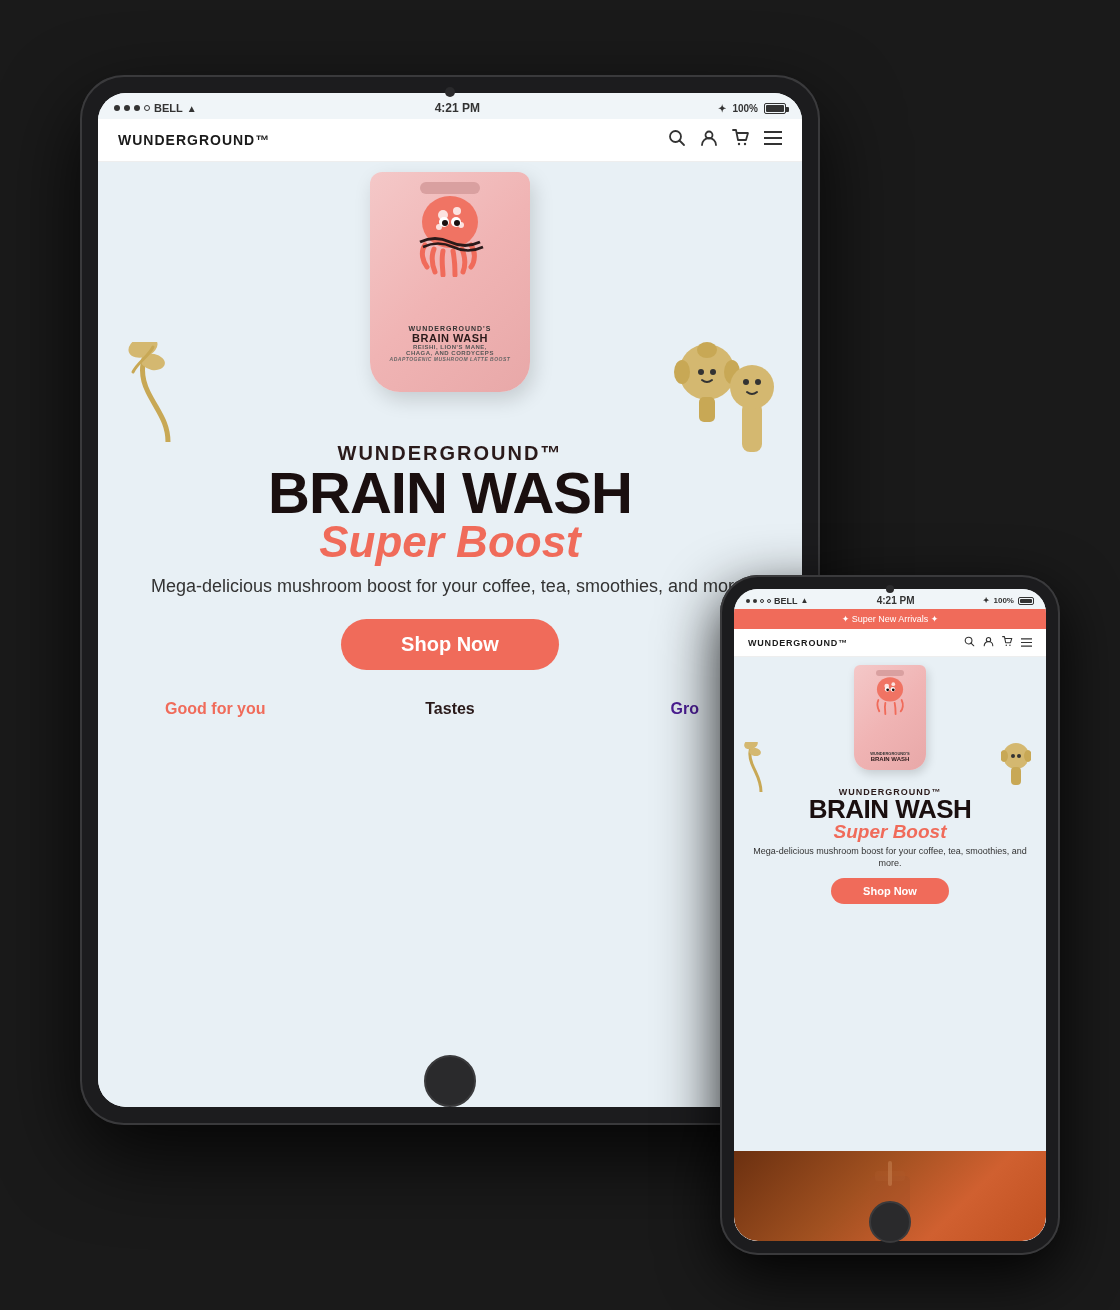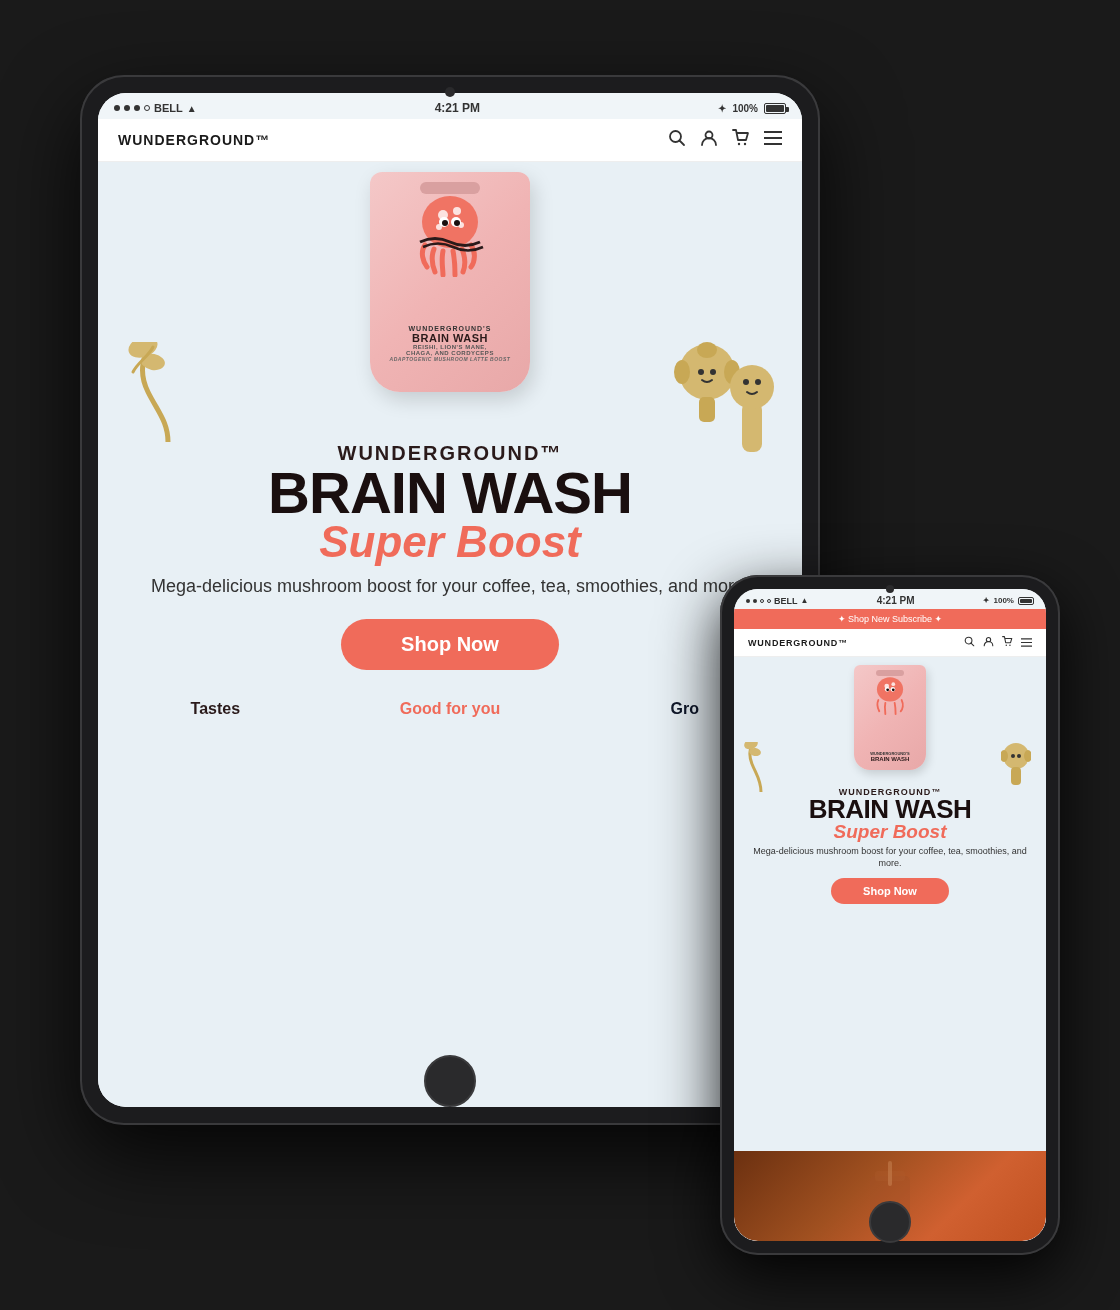--- a/index.html
+++ b/index.html
@@ -304,21 +304,21 @@
     .feature-item {
       flex: 1;
       text-align: center;
       padding: 10px 5px;
       font-size: 16px;
       font-weight: 800;
     }
 
     .feature-item.tastes { color: #2a1a1a; }
     .feature-item.good { color: #f06b5a; }
-    .feature-item.gra { color: #0f172a; }
+    .feature-item.gra { color: #4c1d95; }
 
     
     .phone {
       position: absolute;
       right: 0px;
       bottom: 0px;
       width: 340px;
       height: 680px;
       background: #1c1c1e;
       border-radius: 38px;
@@ -684,22 +684,22 @@
 
         <div class="hero-text-area">
           <div class="hero-brand">WUNDERGROUND™</div>
           <div class="hero-title">BRAIN WASH</div>
           <div class="hero-subtitle">Super Boost</div>
           <div class="hero-desc">Mega-delicious mushroom boost for your coffee, tea, smoothies, and more.</div>
           <div class="shop-btn">Shop Now</div>
         </div>
 
         <div class="feature-row">
+          <div class="feature-item good">Good for you</div>
           <div class="feature-item tastes">Tastes</div>
-          <div class="feature-item good">Good for you</div>
           <div class="feature-item gra">Gro</div>
         </div>
       </div>
 
     </div>
 
     <div class="tablet-home-btn"></div>
   </div>
 
   <div class="phone">
@@ -720,21 +720,21 @@
         <div style="display:flex;align-items:center;gap:4px;font-size:8px;">
           <span>✦</span>
           <span>100%</span>
           <span style="display:inline-block;width:16px;height:8px;border:1px solid #333;border-radius:2px;position:relative;">
             <span style="position:absolute;left:1px;top:1px;right:1px;bottom:1px;background:#333;border-radius:1px;"></span>
           </span>
         </div>
       </div>
 
       <div class="phone-promo-banner">
-        <span>✦ Shop New Subscribe ✦</span>
+        <span>✦ Super New Arrivals ✦</span>
       </div>
 
       <div class="phone-nav">
         <span class="phone-brand">WUNDERGROUND™</span>
         <div class="phone-nav-icons">
           <span class="phone-nav-icon">
             <svg width="11" height="11" viewBox="0 0 18 18" fill="none">
               <circle cx="7.5" cy="7.5" r="5.5" stroke="#333" stroke-width="1.8"></circle>
               <line x1="11.5" y1="11.5" x2="16" y2="16" stroke="#333" stroke-width="1.8" stroke-linecap="round"></line>
             </svg>

